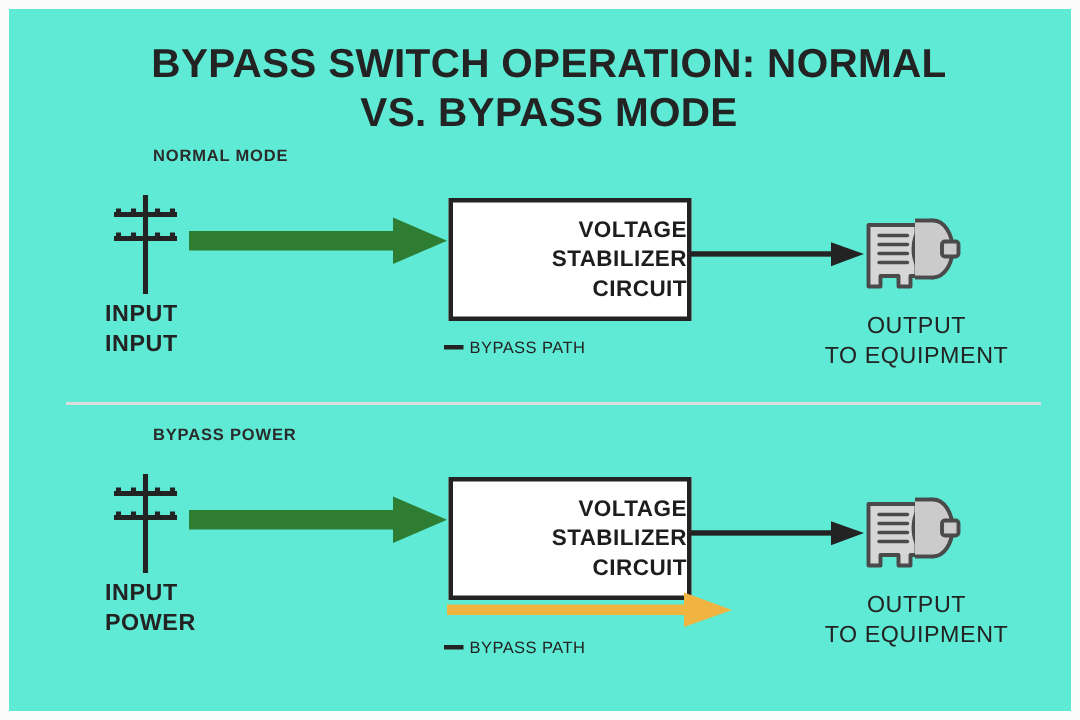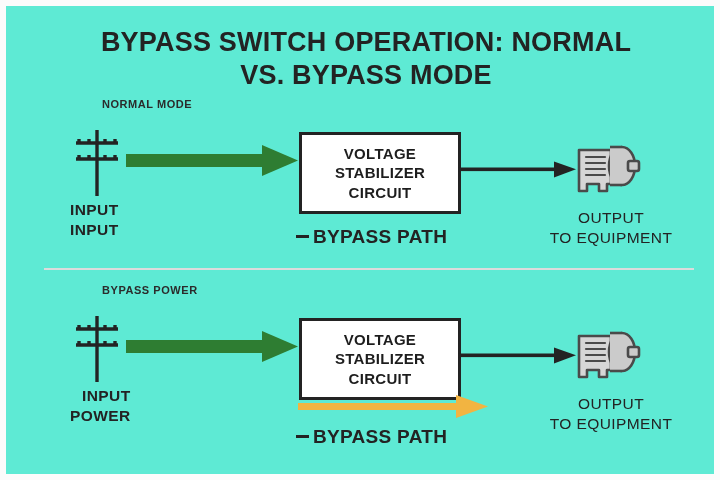--- a/index.html
+++ b/index.html
@@ -66,21 +66,20 @@
   
   .input-caption {
     position: absolute;
     left: 64px;
     top: 102px;
     font-size: 15.5px;
     font-weight: bold;
     line-height: 1.28;
     letter-spacing: 0.4px;
     color: #232323;
-    text-align: right;
   }
   .input-caption span { display: block; }
 
   
   .green-arrow {
     position: absolute;
     left: 120px;
     top: 46px;
     width: 172px;
     height: 34px;
@@ -91,21 +90,21 @@
     position: absolute;
     left: 293px;
     top: 34px;
     width: 162px;
     height: 82px;
     background: #ffffff;
     border: 3px solid #232323;
     box-sizing: border-box;
     display: flex;
     flex-direction: column;
-    align-items: center;
+    align-items: flex-end;
     justify-content: center;
     font-size: 15px;
     font-weight: bold;
     line-height: 1.3;
     letter-spacing: 0.3px;
     color: #1d1d1d;
   }
   .stab-box span { display: block; text-align: center; }
 
   
@@ -137,22 +136,22 @@
     font-weight: normal;
     line-height: 1.28;
     letter-spacing: 0.4px;
     color: #232323;
   }
   .output-caption span { display: block; }
 
   
   .bypass-label {
     position: absolute;
-    font-size: 19px;
-    font-weight: bold;
+    font-size: 11px;
+    font-weight: normal;
     letter-spacing: 0.3px;
     color: #232323;
     white-space: nowrap;
   }
   #bypass-label-normal { left: 290px; top: 128px; }
   #bypass-label-bypass { left: 290px; top: 142px; }
   .bypass-label .dash {
     display: inline-block;
     width: 13px;
     height: 3px;

